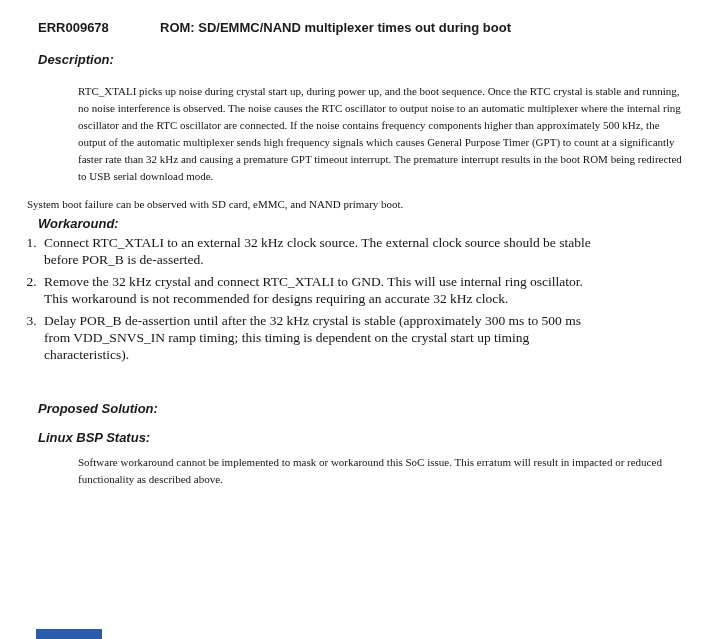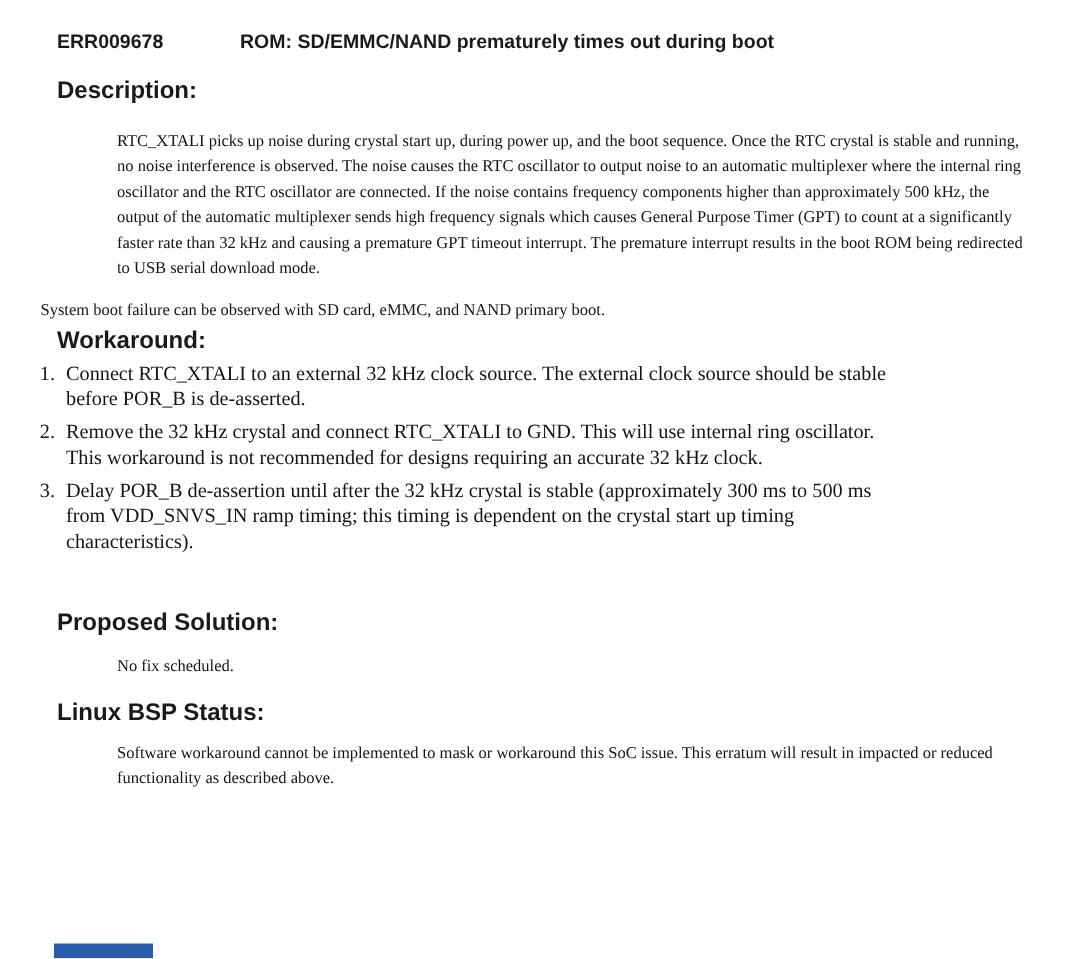--- a/index.html
+++ b/index.html
@@ -30,23 +30,24 @@
     width: 122px;
     flex: 0 0 auto;
   }
   .doc-header .erratum-title {
     flex: 1 1 auto;
   }
   
   .section-heading {
     font-family: "Liberation Sans", sans-serif;
     font-weight: bold;
-    font-size: 16px;
+    font-size: 13px;
     color: #1a1a1a;
     margin: 0 0 0 38px;
+    font-style: italic;
   }
   .h-description       { margin-top: 17px; }
   .h-projected-impact  { margin-top: 22px; }
   .h-workaround        { margin-top: 3px; }
   .h-proposed-solution { margin-top: 38px; }
   .h-linux-bsp         { margin-top: 14px; }
 
   
   .body-text {
     font-family: "Liberation Serif", serif;
@@ -91,36 +92,35 @@
     background: #2a5caa;
   }
 </style>
 </head>
 <body>
 
 <div class="page">
 
   <div class="doc-header">
     <span class="erratum-id">ERR009678</span>
-    <span class="erratum-title">ROM: SD/EMMC/NAND prematurely times out during boot</span>
+    <span class="erratum-title">ROM: SD/EMMC/NAND multiplexer times out during boot</span>
   </div>
 
   <div class="section-heading h-description">Description:</div>
   <p class="body-text indented p-description">RTC_XTALI picks up noise during crystal start up, during power up, and the boot sequence. Once the RTC crystal is stable and running, no noise interference is observed. The noise causes the RTC oscillator to output noise to an automatic multiplexer where the internal ring oscillator and the RTC oscillator are connected. If the noise contains frequency components higher than approximately 500 kHz, the output of the automatic multiplexer sends high frequency signals which causes General Purpose Timer (GPT) to count at a significantly faster rate than 32 kHz and causing a premature GPT timeout interrupt. The premature interrupt results in the boot ROM being redirected to USB serial download mode.</p>
 
   <p class="body-text flush p-impact">System boot failure can be observed with SD card, eMMC, and NAND primary boot.</p>
 
   <div class="section-heading h-workaround">Workaround:</div>
   <ol class="workaround-list">
     <li>Connect RTC_XTALI to an external 32 kHz clock source. The external clock source should be stable before POR_B is de-asserted.</li>
     <li>Remove the 32 kHz crystal and connect RTC_XTALI to GND. This will use internal ring oscillator. This workaround is not recommended for designs requiring an accurate 32 kHz clock.</li>
     <li>Delay POR_B de-assertion until after the 32 kHz crystal is stable (approximately 300 ms to 500 ms from VDD_SNVS_IN ramp timing; this timing is dependent on the crystal start up timing characteristics).</li>
   </ol>
 
   <div class="section-heading h-proposed-solution">Proposed Solution:</div>
-  <p class="body-text indented p-solution">No fix scheduled.</p>
 
   <div class="section-heading h-linux-bsp">Linux BSP Status:</div>
   <p class="body-text indented p-bsp">Software workaround cannot be implemented to mask or workaround this SoC issue. This erratum will result in impacted or reduced functionality as described above.</p>
 
   <div class="partial-blue"></div>
 
 </div>
 
 </body></html>

